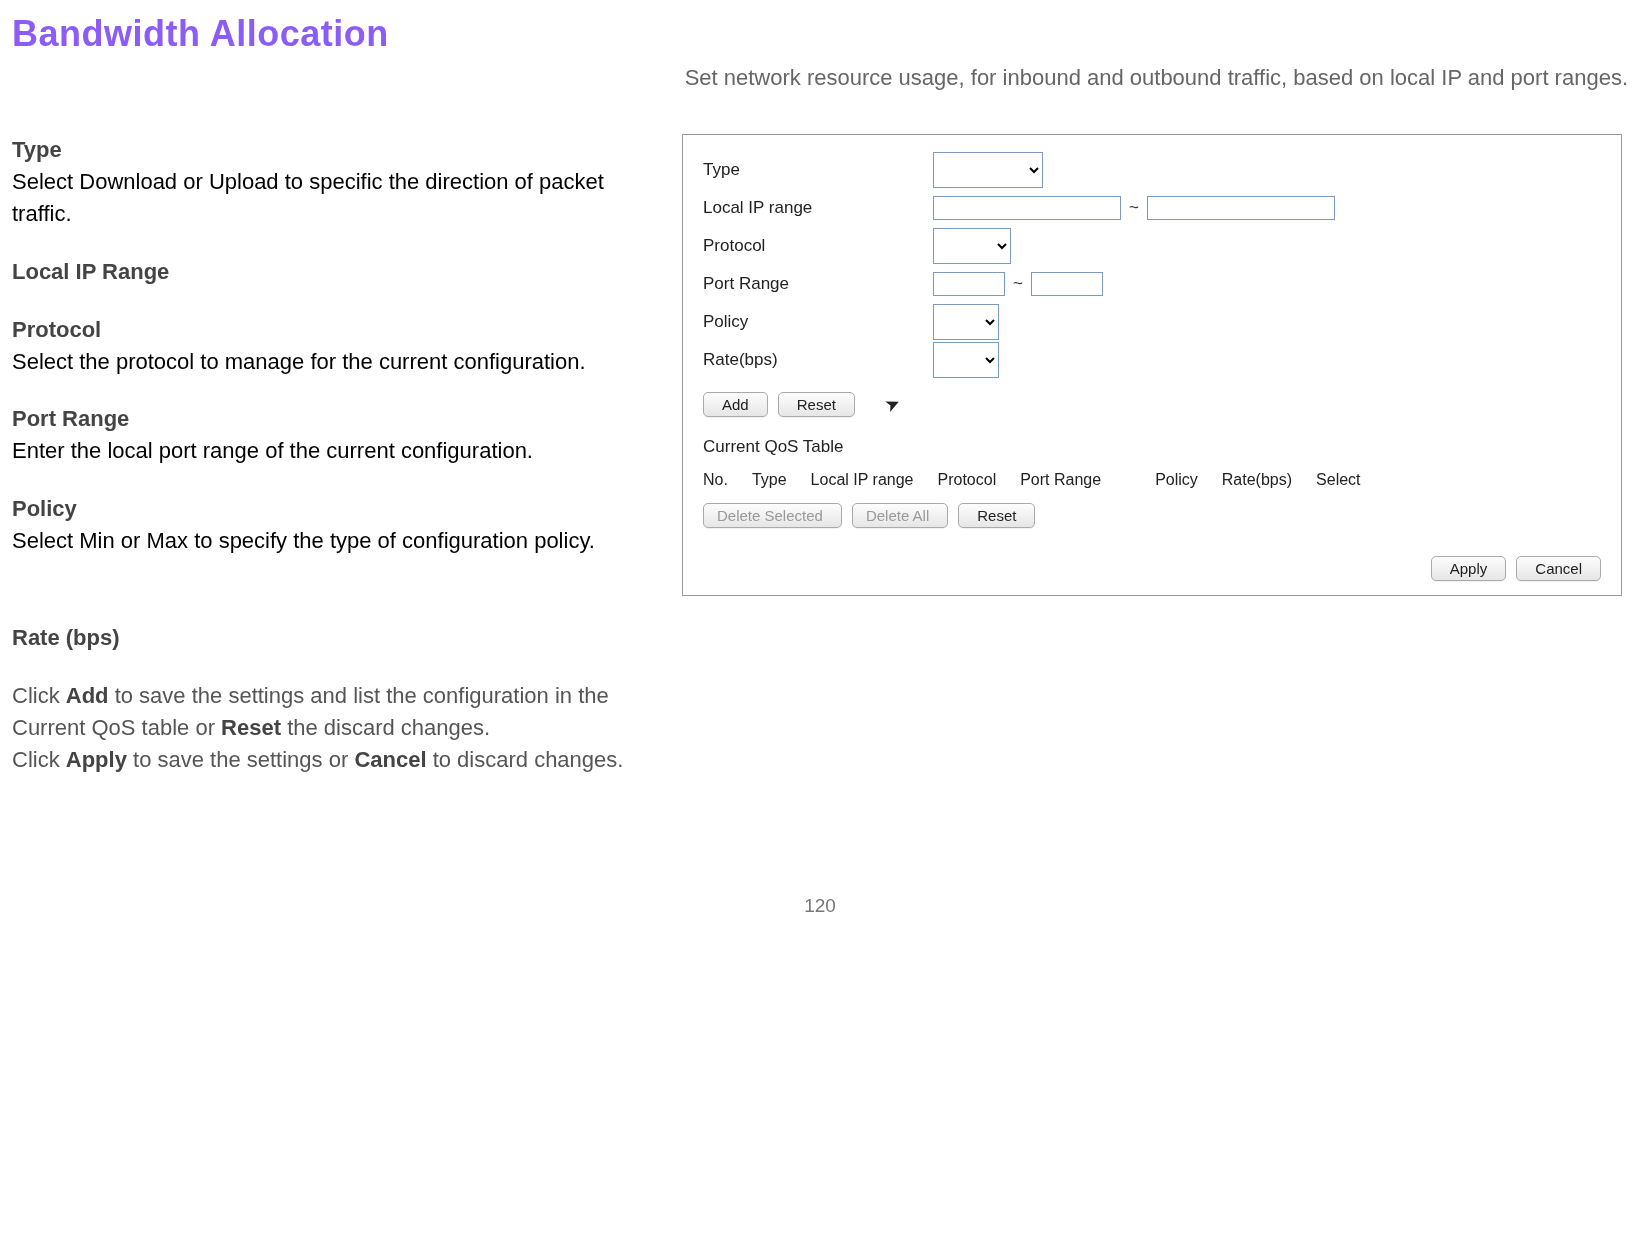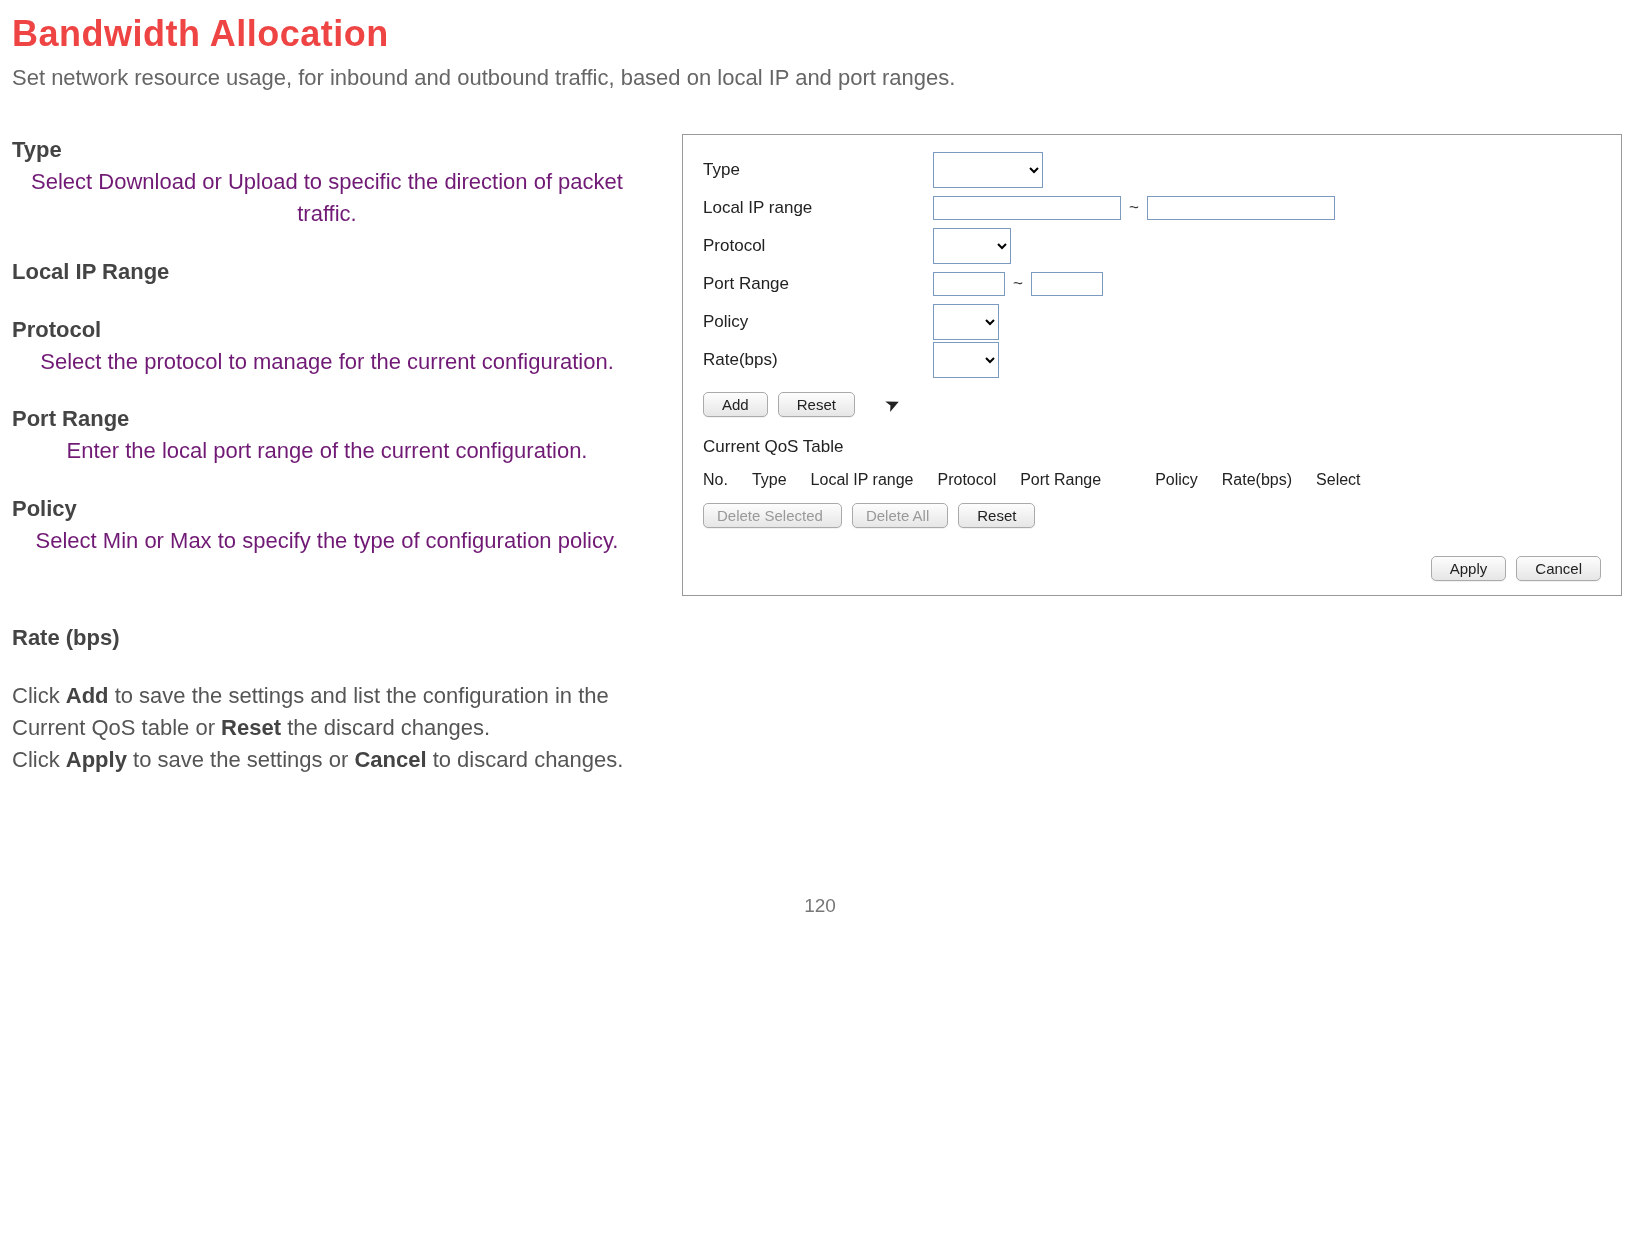--- a/index.html
+++ b/index.html
@@ -8,44 +8,44 @@
       padding: 8px 12px;
       color: #555;
       font-size: 22px;
       line-height: 1.45;
       width: 1640px;
       box-sizing: border-box;
     }
     h1 {
       font-size: 36px;
       font-weight: 700;
-      color: #ef4444;
+      color: #8b5cf6;
       margin: 0 0 2px 0;
       letter-spacing: 0.5px;
     }
     .subtitle {
       color: #666;
       margin-bottom: 40px;
+      text-align: right;
     }
     .columns {
       display: flex;
       gap: 40px;
     }
     .left {
       flex: 0 0 630px;
     }
     .section-label {
       font-weight: 700;
       color: #444;
       margin-top: 26px;
     }
     .section-label.first { margin-top: 0; }
     .section-text {
-      color: #701a75;
-      text-align: center;
+      color: #000000;
     }
     .dialog {
       border: 1px solid #999;
       width: 940px;
       padding: 16px 20px 14px 20px;
       font-family: Tahoma, Arial, sans-serif;
       font-size: 17px;
       color: #222;
       box-sizing: border-box;
     }

